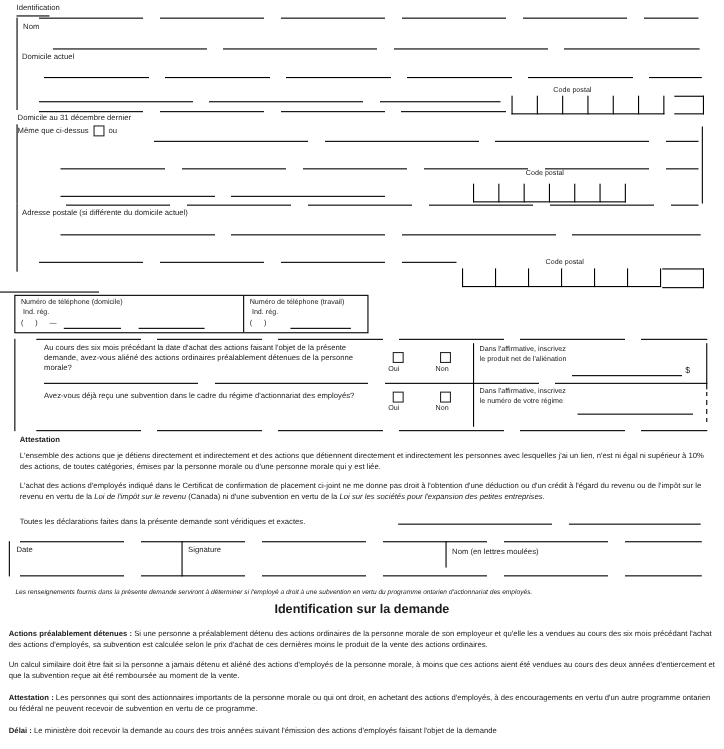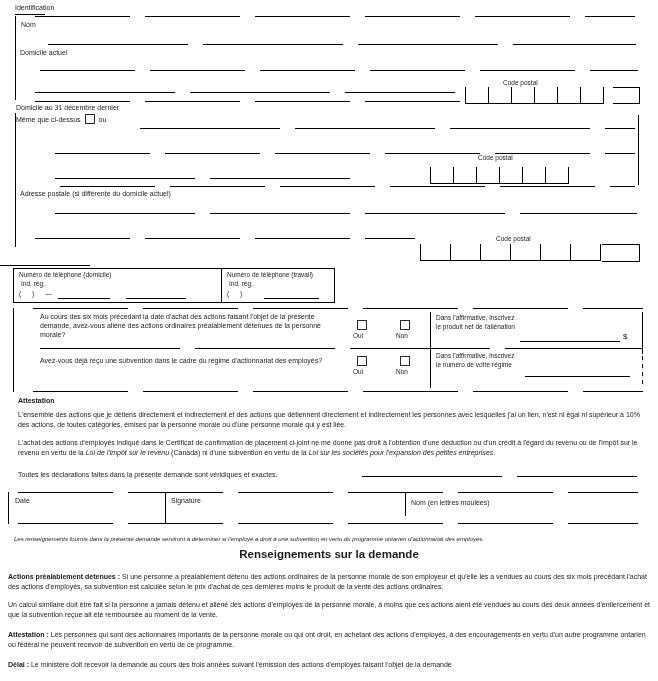--- a/index.html
+++ b/index.html
@@ -153,21 +153,21 @@
     <div class="abs lbl" style="left:7px;top:4px;">Date</div>
     <div class="abs" style="left:30px;top:20px;width:100px;"></div>
     <div class="abs lbl" style="left:163px;top:4px;">Signature</div>
     <div class="abs" style="left:200px;top:12px;width:180px;height:16px;"></div>
     <div class="abs lbl" style="left:403px;top:6px;">Nom (en lettres moulées)</div>
     <div class="abs" style="left:420px;top:18px;width:180px;height:12px;"></div>
   </div>
 
   <div class="abs ital" style="left:14px;top:536px;width:636px;font-size:6px;line-height:7.5px;">Les renseignements fournis dans la présente demande serviront à déterminer si l'employé a droit à une subvention en vertu du programme ontarien d'actionnariat des employés.</div>
 
-  <div class="abs bold" style="left:0px;top:548px;width:658px;text-align:center;font-size:11.5px;">Renseignements sur la demande</div>
+  <div class="abs bold" style="left:0px;top:548px;width:658px;text-align:center;font-size:11.5px;">Identification sur la demande</div>
 
   <div class="abs para" style="left:8px;top:572px;width:645px;"><span class="bold">Actions préalablement détenues :</span><span> Si une personne a préalablement détenu des actions ordinaires de la personne morale de son employeur et qu'elle les a vendues au cours des six mois précédant l'achat des actions d'employés, sa subvention est calculée selon le prix d'achat de ces dernières moins le produit de la vente des actions ordinaires.</span></div>
 
   <div class="abs para" style="left:8px;top:600px;width:645px;">Un calcul similaire doit être fait si la personne a jamais détenu et aliéné des actions d'employés de la personne morale, à moins que ces actions aient été vendues au cours des deux années d'entiercement et que la subvention reçue ait été remboursée au moment de la vente.</div>
 
   <div class="abs para" style="left:8px;top:630px;width:645px;"><span class="bold">Attestation :</span><span> Les personnes qui sont des actionnaires importants de la personne morale ou qui ont droit, en achetant des actions d'employés, à des encouragements en vertu d'un autre programme ontarien ou fédéral ne peuvent recevoir de subvention en vertu de ce programme.</span></div>
 
   <div class="abs para" style="left:8px;top:660px;width:645px;"><span class="bold">Délai :</span><span> Le ministère doit recevoir la demande au cours des trois années suivant l'émission des actions d'employés faisant l'objet de la demande</span></div>
 
 </div>

